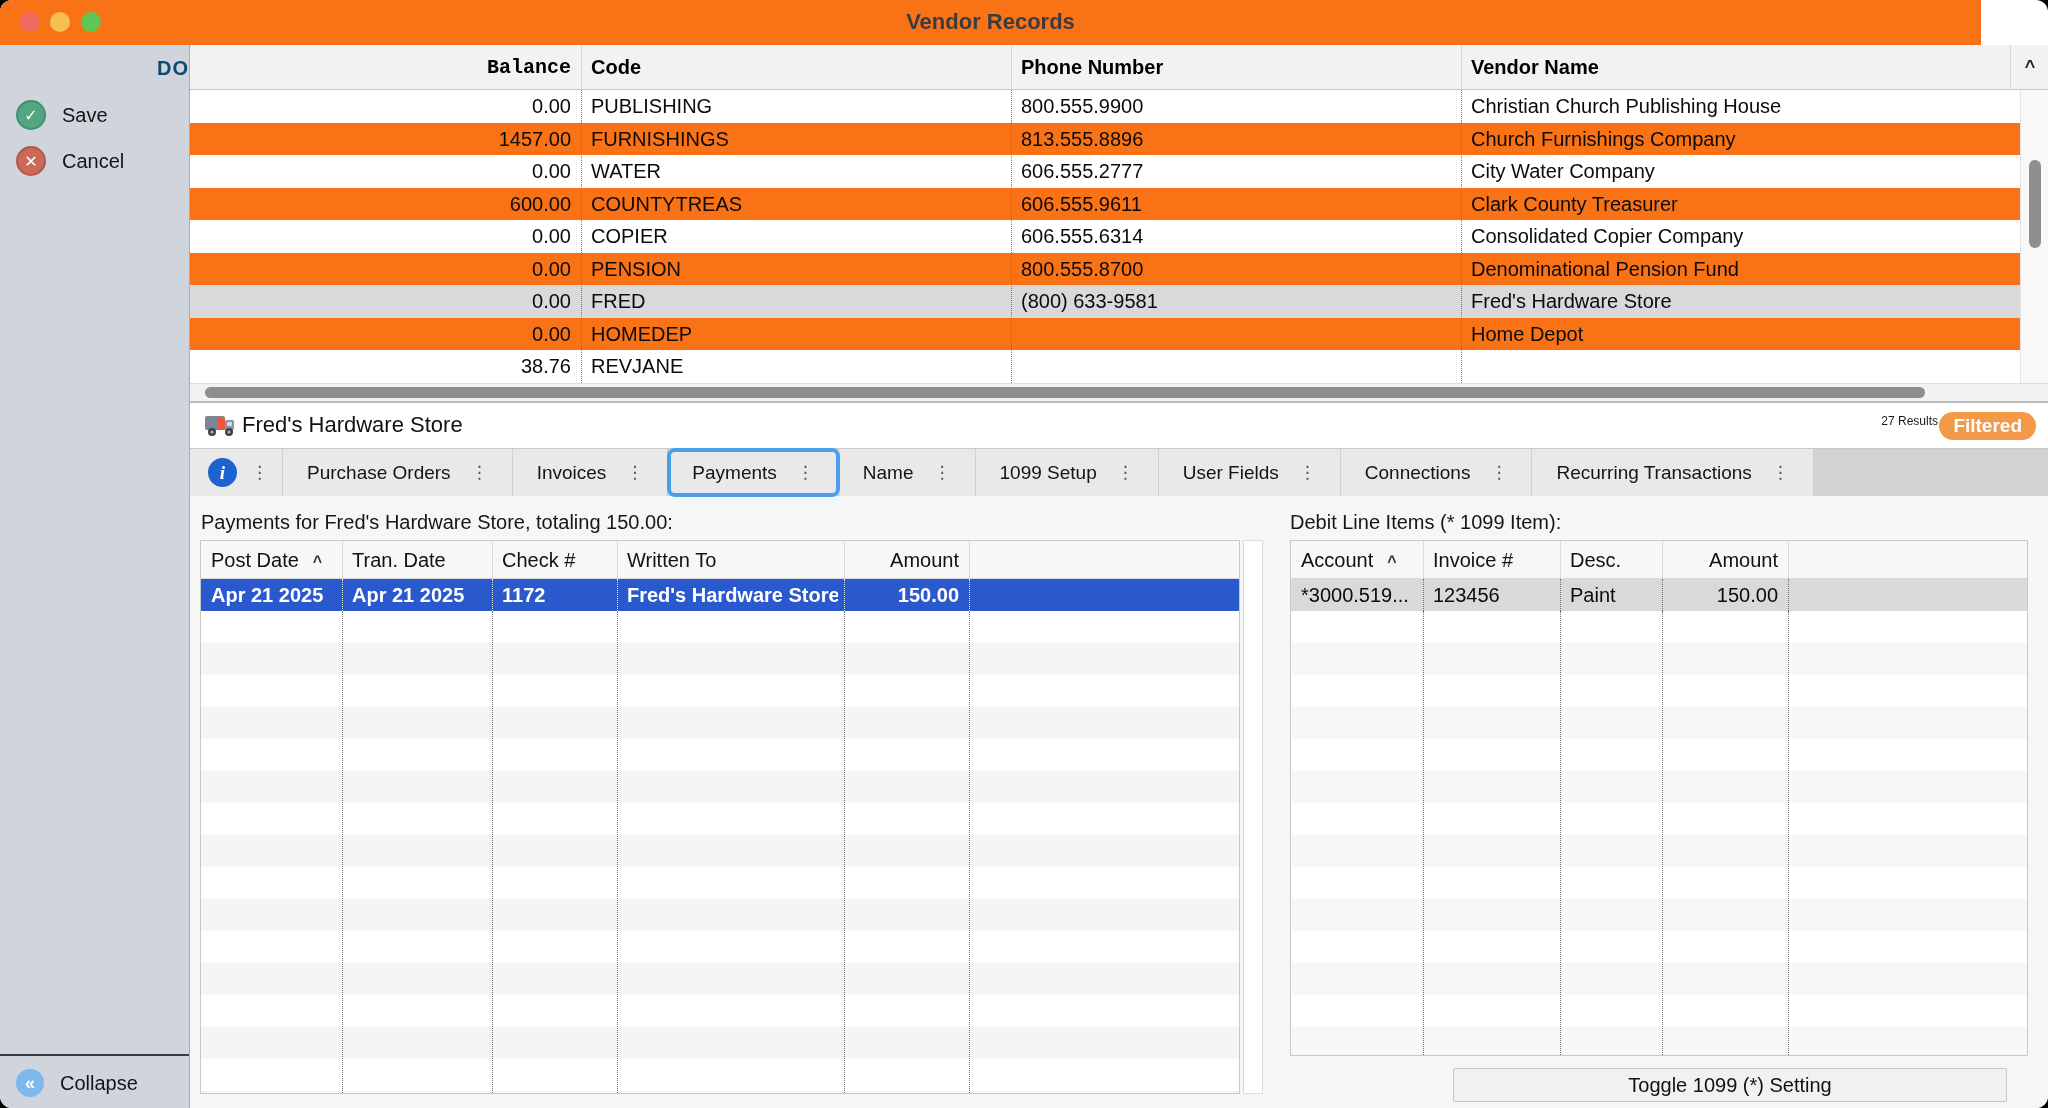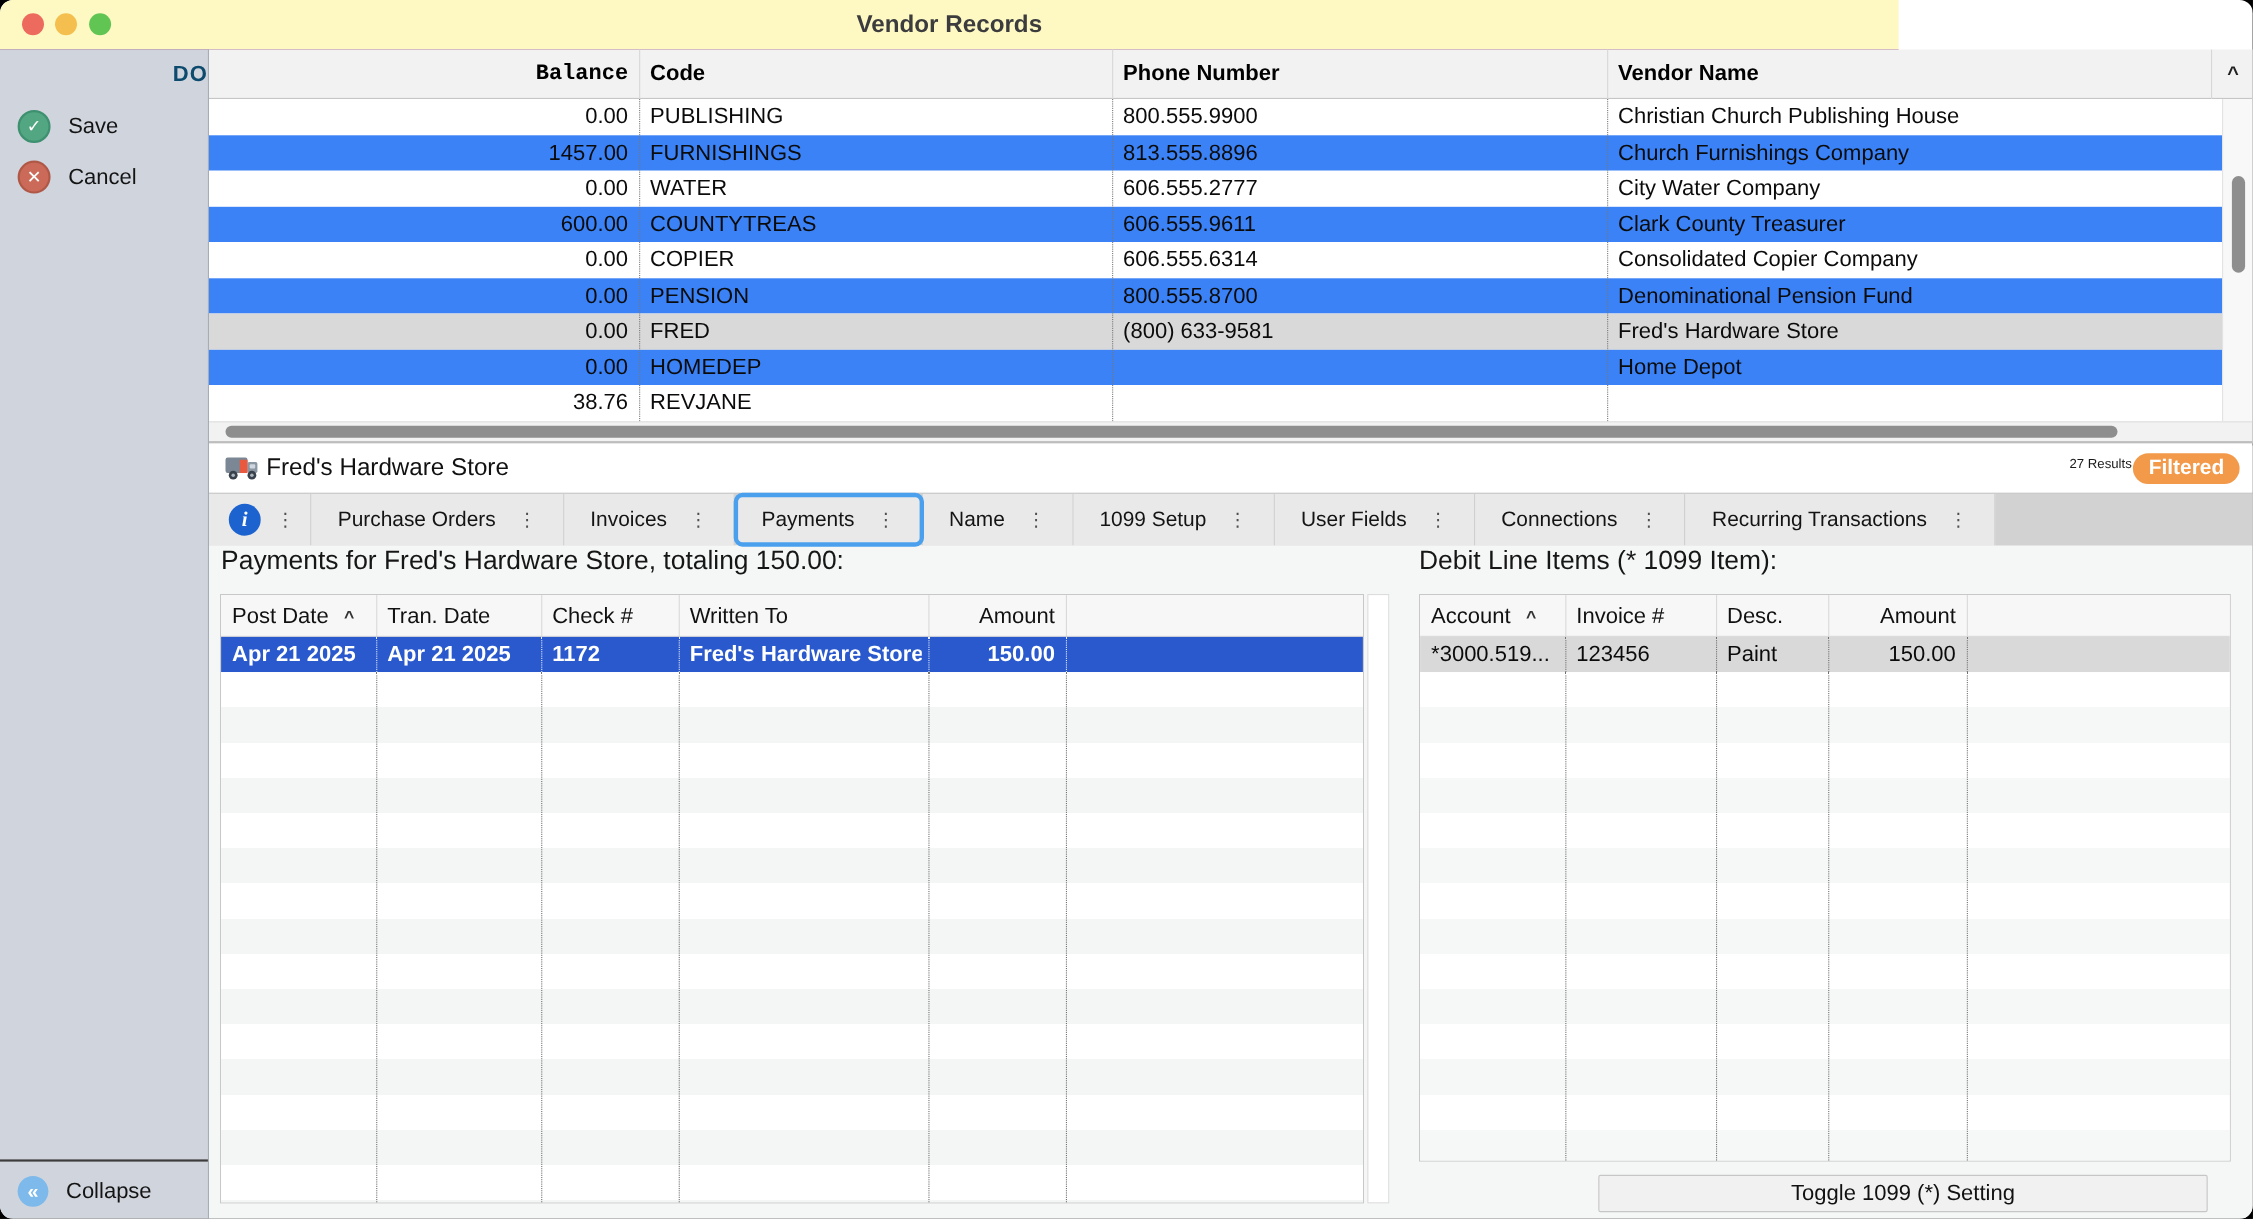--- a/index.html
+++ b/index.html
@@ -1,20 +1,20 @@
 <!DOCTYPE html>
 <html style="--selection-blue: #2959cc; --tab-highlight: #4ba0ee; --filter-badge: #f2994a; --sidebar-bg: #d0d5dd; --save-green: #52a681; --cancel-red: #cb6a58; --collapse-blue: #7db9ea; --info-blue: #1c63cf;"><head>
 <meta charset="utf-8">
 <style>
   html,body{margin:0;padding:0;background:#000;}
   body{font-family:"Liberation Sans","DejaVu Sans",sans-serif;-webkit-font-smoothing:antialiased;}
   .window{position:relative;width:2048px;height:1108px;background:#fff;border-radius:12px;overflow:hidden;}
 
   
-  .titlebar{position:absolute;left:0;top:0;width:1726px;height:45px;background:#fef9c3;border-bottom:1px solid #701a75;}
+  .titlebar{position:absolute;left:0;top:0;width:1981px;height:45px;background:#f97316;border-bottom:1px solid #701a75;}
   .tl{position:absolute;top:12px;width:20px;height:20px;border-radius:50%;}
   .tl.red{left:20px;background:#ed6a5e;}
   .tl.yellow{left:50px;background:#f5bf4f;}
   .tl.green{left:81px;background:#61c554;}
   .wtitle{position:absolute;left:0;right:0;top:9px;text-align:center;font-size:22px;font-weight:700;color:#3c3c3e;}
 
   
   .sidebar{position:absolute;left:0;top:45px;width:190px;height:1063px;background:var(--sidebar-bg);border-right:1px solid #a7adb6;box-sizing:border-box;}
   .do-head{position:absolute;top:12px;left:0;width:100%;text-align:right;font-size:20px;font-weight:700;color:#0c4a6e;letter-spacing:1px;}
   .side-row{position:absolute;left:16px;display:flex;align-items:center;gap:16px;cursor:default;}
@@ -37,21 +37,21 @@
   .vh-bal{left:0;width:381px;text-align:right;font-family:Liberation Mono, monospace;}
   .vh-code{left:401px;}
   .vh-phone{left:831px;}
   .vh-vendor{left:1281px;}
   .vh-sep{position:absolute;top:0;height:45px;width:1px;background:#d7d7d7;}
   .vh-corner{position:absolute;left:1820px;top:0;width:38px;height:45px;text-align:center;line-height:45px;font-size:18px;font-weight:700;color:#222;border-left:1px solid #d7d7d7;}
 
   
   .vbody{position:absolute;left:0;top:45px;width:1830px;height:293px;background:#fff;overflow:hidden;}
   .vrow{position:relative;height:32.55px;line-height:32.55px;font-size:20px;color:#0b0b0b;}
-  .vrow.stripe{background:#3b82f6;}
+  .vrow.stripe{background:#f97316;}
   .vrow.selected{background:#d9d9d9;}
   .vcell{position:absolute;top:0;white-space:nowrap;overflow:hidden;}
   .vc0{left:0;width:381px;text-align:right;}
   .vc1{left:401px;width:410px;}
   .vc2{left:831px;width:430px;}
   .vc3{left:1281px;width:540px;}
   .vdot{position:absolute;top:0;height:293px;width:0;border-left:1px dotted #777;z-index:3;}
 
   
   .vscroll{position:absolute;left:1830px;top:45px;width:28px;height:293px;background:#f8f8f8;border-left:1px solid #e3e3e3;box-sizing:border-box;}
@@ -70,21 +70,21 @@
   .tabbar{position:absolute;left:0;top:403px;width:1858px;height:48px;background:#d2d2d2;display:flex;align-items:stretch;border-top:1px solid #c9c9c9;box-sizing:border-box;}
   .tab-info{display:flex;align-items:center;gap:14px;padding:0 14px 0 18px;background:#e9e9e9;border-right:1px solid #cfcfcf;}
   .info-ic{width:29px;height:29px;border-radius:50%;background:var(--info-blue);color:#fff;display:flex;align-items:center;justify-content:center;font-size:19px;font-weight:700;font-family:"Liberation Serif","DejaVu Serif",serif;font-style:italic;}
   .handle{color:#4f4f4f;font-size:17px;}
   .tab{display:flex;align-items:center;gap:20px;padding:0 24px;background:#e9e9e9;border-right:1px solid #cfcfcf;font-size:19px;color:#141414;white-space:nowrap;position:relative;}
   .tab.selected{outline:4px solid var(--tab-highlight);outline-offset:-3px;border-radius:7px;z-index:2;}
   .tab-fill{flex:1;background:#d2d2d2;}
 
   
   .lower{position:absolute;left:0;top:451px;width:1858px;height:612px;background:#f5f6f6;}
-  .caption{position:absolute;top:0;font-size:24px;color:#161616;}
+  .caption{position:absolute;top:15px;font-size:20px;color:#161616;}
   .cap-pay{left:11px;}
   .cap-debit{left:1100px;}
 
   .gridtable{position:absolute;background:#fff;border:1px solid #c8c8c8;box-sizing:border-box;}
   .ptable{left:10px;top:44px;width:1040px;height:554px;}
   .dtable{left:1100px;top:44px;width:738px;height:516px;}
   .gt-header{position:absolute;left:0;top:0;width:100%;height:38px;background:#f7f7f7;border-bottom:1px solid #d9d9d9;box-sizing:border-box;}
   .gt-h{position:absolute;top:0;height:38px;line-height:38px;font-size:20px;color:#111;white-space:nowrap;}
   .gt-hsep{position:absolute;top:0;height:38px;width:1px;background:#d9d9d9;}
   .sort{font-size:16px;font-weight:700;color:#333;margin-left:14px;}

